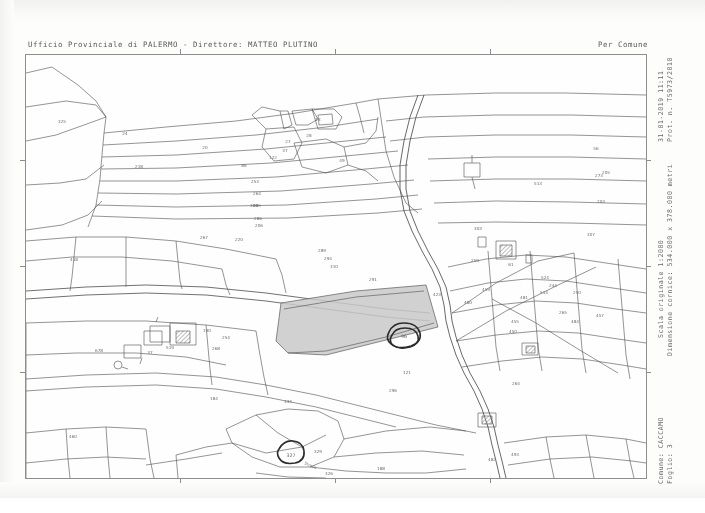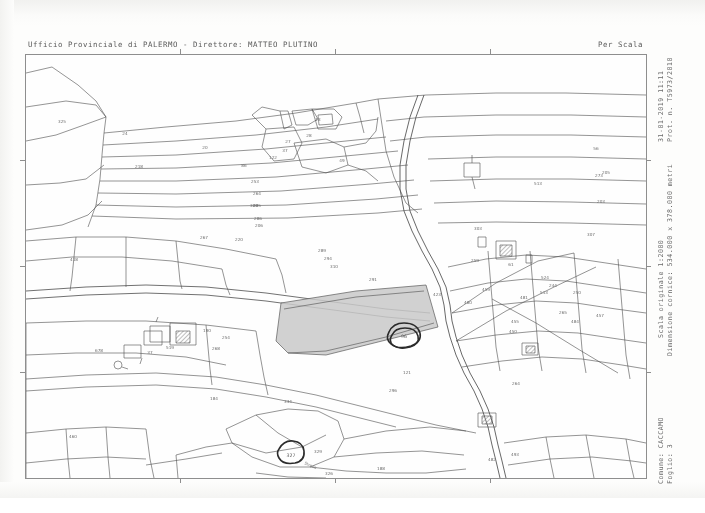--- a/index.html
+++ b/index.html
@@ -47,21 +47,21 @@
 </head>
 <body>
 
 <div id="sheet">
 
   <div class="scan-edge-top"></div>
   <div class="scan-edge-left"></div>
   <div class="scan-edge-bot"></div>
 
   <div class="hdr" id="hdr-office">Ufficio Provinciale di PALERMO - Direttore: MATTEO PLUTINO</div>
-  <div class="hdr" id="hdr-visura">Per Scala</div>
+  <div class="hdr" id="hdr-visura">Per Comune</div>
 
   <div id="ftr-e2000">E=2000</div>
   <div id="ftr-particella">Particella: 96</div>
 
   <div class="vert" id="v-prot1">31-01-2019 11:11</div>
   <div class="vert" id="v-prot2">Prot. n. T5973/2010</div>
   <div class="vert" id="v-scala">Scala originale 1:2000</div>
   <div class="vert" id="v-dim">Dimensione cornice: 534.000 x 378.000 metri</div>
   <div class="vert" id="v-comune">Comune: CACCAMO</div>
   <div class="vert" id="v-foglio">Foglio: 3</div>

